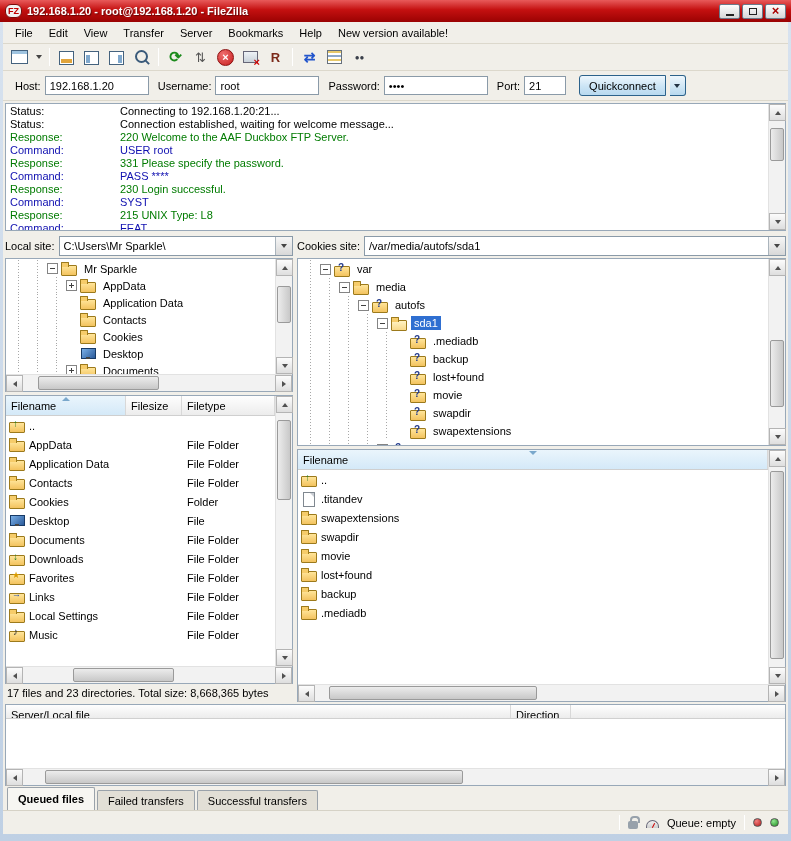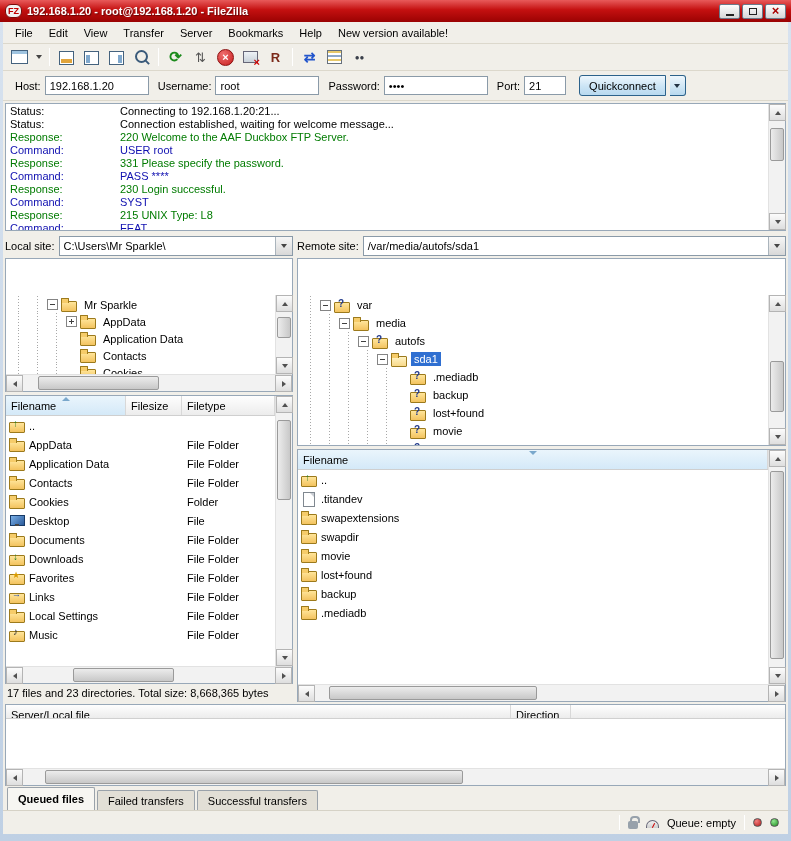--- a/index.html
+++ b/index.html
@@ -80,21 +80,21 @@
   .sitebar{height:24px;flex:0 0 auto;display:flex;align-items:center;gap:4px;}
   .sitelabel{white-space:nowrap;}
   .combo{flex:1;min-width:0;height:20px;border:1px solid #8a9aa8;background:#fff;display:flex;align-items:center;}
   .combo-text{flex:1;min-width:0;padding:0 4px;white-space:nowrap;overflow:hidden;}
   .combo-btn{width:17px;height:100%;flex:0 0 auto;background:linear-gradient(#f6f6f6,#d8d8d8);border-left:1px solid #aab4bc;display:flex;align-items:center;justify-content:center;}
   .combo-btn::after{content:"";border:3px solid transparent;border-top:4px solid #444;margin-top:3px;}
   
   .treebox{background:#fff;border:1px solid #98a8b8;display:flex;flex-direction:column;flex:0 0 auto;min-width:0;}
   .local-treebox{height:134px;}
   .remote-treebox{height:188px;}
-  .tree-main{flex:1;min-height:0;display:flex;margin-top:36px;}
+  .tree-main{flex:1;min-height:0;display:flex;}
   .tree-rows{flex:1;min-width:0;overflow:hidden;padding-top:1px;}
   .trow{height:17px;display:flex;align-items:center;white-space:nowrap;padding-left:3px;}
   .remote-treebox .trow{height:18px;}
   .ind{align-self:stretch;flex:0 0 auto;background-repeat:no-repeat;background-size:1px 100%;}
   .w_1{width:19px;background-image:repeating-linear-gradient(to bottom,#a8a8a8 0 1px,transparent 1px 3px);background-position:9px 0;}
   .w_2{width:38px;background-image:repeating-linear-gradient(to bottom,#a8a8a8 0 1px,transparent 1px 3px),repeating-linear-gradient(to bottom,#a8a8a8 0 1px,transparent 1px 3px);background-position:9px 0,28px 0;}
   .w_3{width:57px;background-image:repeating-linear-gradient(to bottom,#a8a8a8 0 1px,transparent 1px 3px),repeating-linear-gradient(to bottom,#a8a8a8 0 1px,transparent 1px 3px),repeating-linear-gradient(to bottom,#a8a8a8 0 1px,transparent 1px 3px);background-position:9px 0,28px 0,47px 0;}
   .w_4{width:76px;background-image:repeating-linear-gradient(to bottom,#a8a8a8 0 1px,transparent 1px 3px),repeating-linear-gradient(to bottom,#a8a8a8 0 1px,transparent 1px 3px),repeating-linear-gradient(to bottom,#a8a8a8 0 1px,transparent 1px 3px),repeating-linear-gradient(to bottom,#a8a8a8 0 1px,transparent 1px 3px);background-position:9px 0,28px 0,47px 0,66px 0;}
   .w_5{width:95px;background-image:repeating-linear-gradient(to bottom,#a8a8a8 0 1px,transparent 1px 3px),repeating-linear-gradient(to bottom,#a8a8a8 0 1px,transparent 1px 3px),repeating-linear-gradient(to bottom,#a8a8a8 0 1px,transparent 1px 3px),repeating-linear-gradient(to bottom,#a8a8a8 0 1px,transparent 1px 3px),repeating-linear-gradient(to bottom,#a8a8a8 0 1px,transparent 1px 3px);background-position:9px 0,28px 0,47px 0,66px 0,85px 0;}
   .exp{width:11px;height:11px;flex:0 0 auto;border:1px solid #848484;background:#fff;margin-right:3px;position:relative;}
@@ -496,21 +496,21 @@
           </div>
         </div>
 
         <div class="pstatus" data-name="local-status-text">17 files and 23 directories. Total size: 8,668,365 bytes</div>
       </div>
 
       <div class="vsplit" data-name="panel-splitter"></div>
 
       <div class="panel right" data-name="remote-panel">
         <div class="sitebar" data-name="remote-site-bar">
-          <span class="sitelabel" data-name="remote-site-label">Remote site:</span>
+          <span class="sitelabel" data-name="remote-site-label">Cookies site:</span>
           <span class="combo" data-name="remote-site-combo">
             <span class="combo-text" data-name="remote-site-path">/var/media/autofs/sda1</span>
             <span class="combo-btn" data-name="combo-dropdown-icon"></span>
           </span>
         </div>
 
         <div class="treebox remote-treebox" data-name="remote-tree-panel">
           <div class="tree-main">
             <div class="tree-rows" data-name="remote-directory-tree">
 

